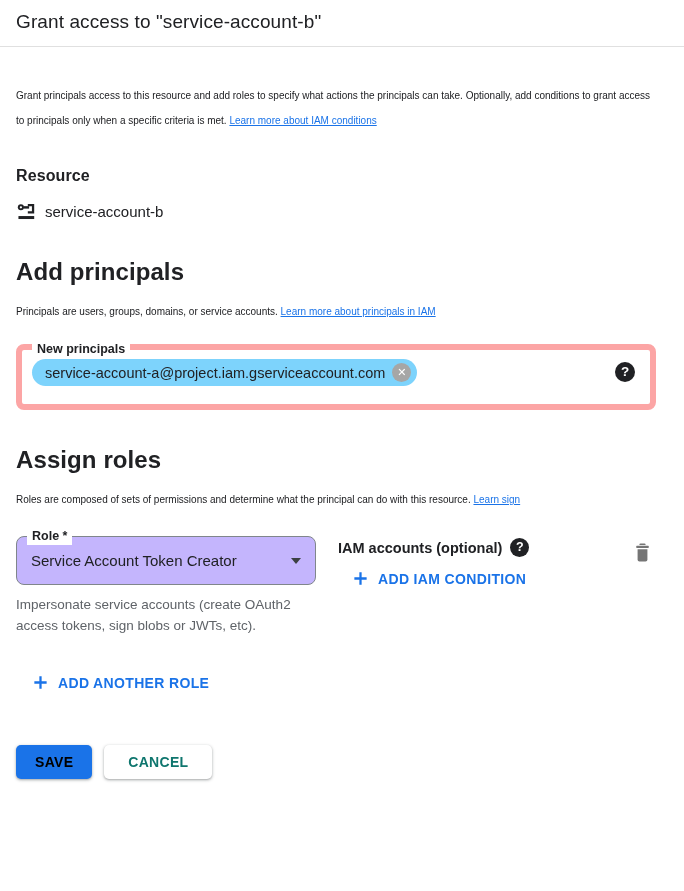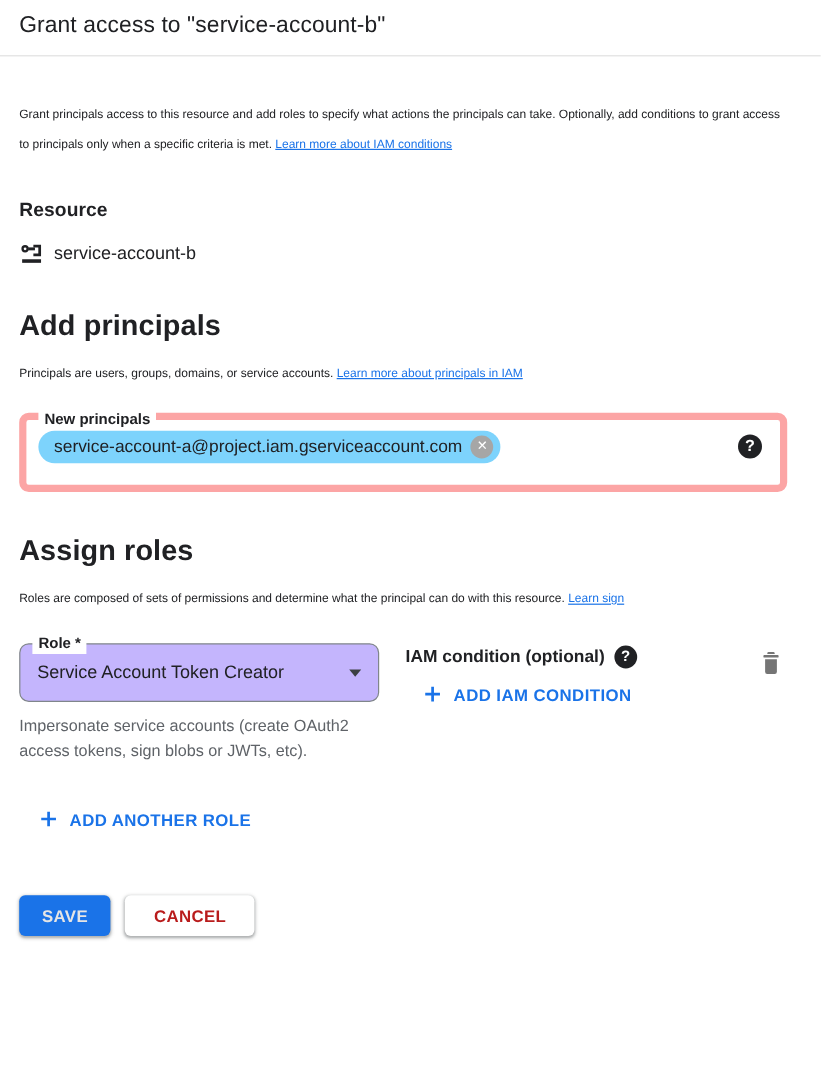--- a/index.html
+++ b/index.html
@@ -161,26 +161,26 @@
     font-size: 14px;
     font-weight: 700;
     letter-spacing: 0.3px;
     border-radius: 5px;
     padding: 9px 19px;
     cursor: pointer;
     border: none;
   }
   .btn-primary {
     background: #1a73e8;
-    color: #e5e5e5;
+    color: #000000;
     box-shadow: 0 1px 2px rgba(60,64,67,0.3), 0 1px 3px 1px rgba(60,64,67,0.15);
   }
   .btn-secondary {
     background: #fff;
-    color: #b91c1c;
+    color: #0f766e;
     padding: 9px 24px;
     box-shadow: 0 1px 2px rgba(60,64,67,0.3), 0 1px 3px 1px rgba(60,64,67,0.15);
   }
 </style>
 </head>
 <body>
 
 <div class="dialog">
 
   <div class="title-bar">
@@ -229,21 +229,21 @@
         <div class="role-select">
           <span class="float-label">Role *</span>
           <span class="value">Service Account Token Creator</span>
           <span class="caret"></span>
         </div>
         <div class="role-helper">Impersonate service accounts (create OAuth2 access tokens, sign blobs or JWTs, etc).</div>
       </div>
 
       <div class="condition-col">
         <div class="condition-label">
-          <span>IAM condition (optional)</span>
+          <span>IAM accounts (optional)</span>
           <span class="help-icon">?</span>
         </div>
         <button class="text-button add-condition-btn">
           <span class="plus-glyph">
             <svg width="17" height="17" viewBox="0 0 18 18" aria-hidden="true">
               <path d="M9 2.5v13M2.5 9h13" stroke="#1a73e8" stroke-width="2.4" fill="none"></path>
             </svg>
           </span>
           <span>ADD IAM CONDITION</span>
         </button>

